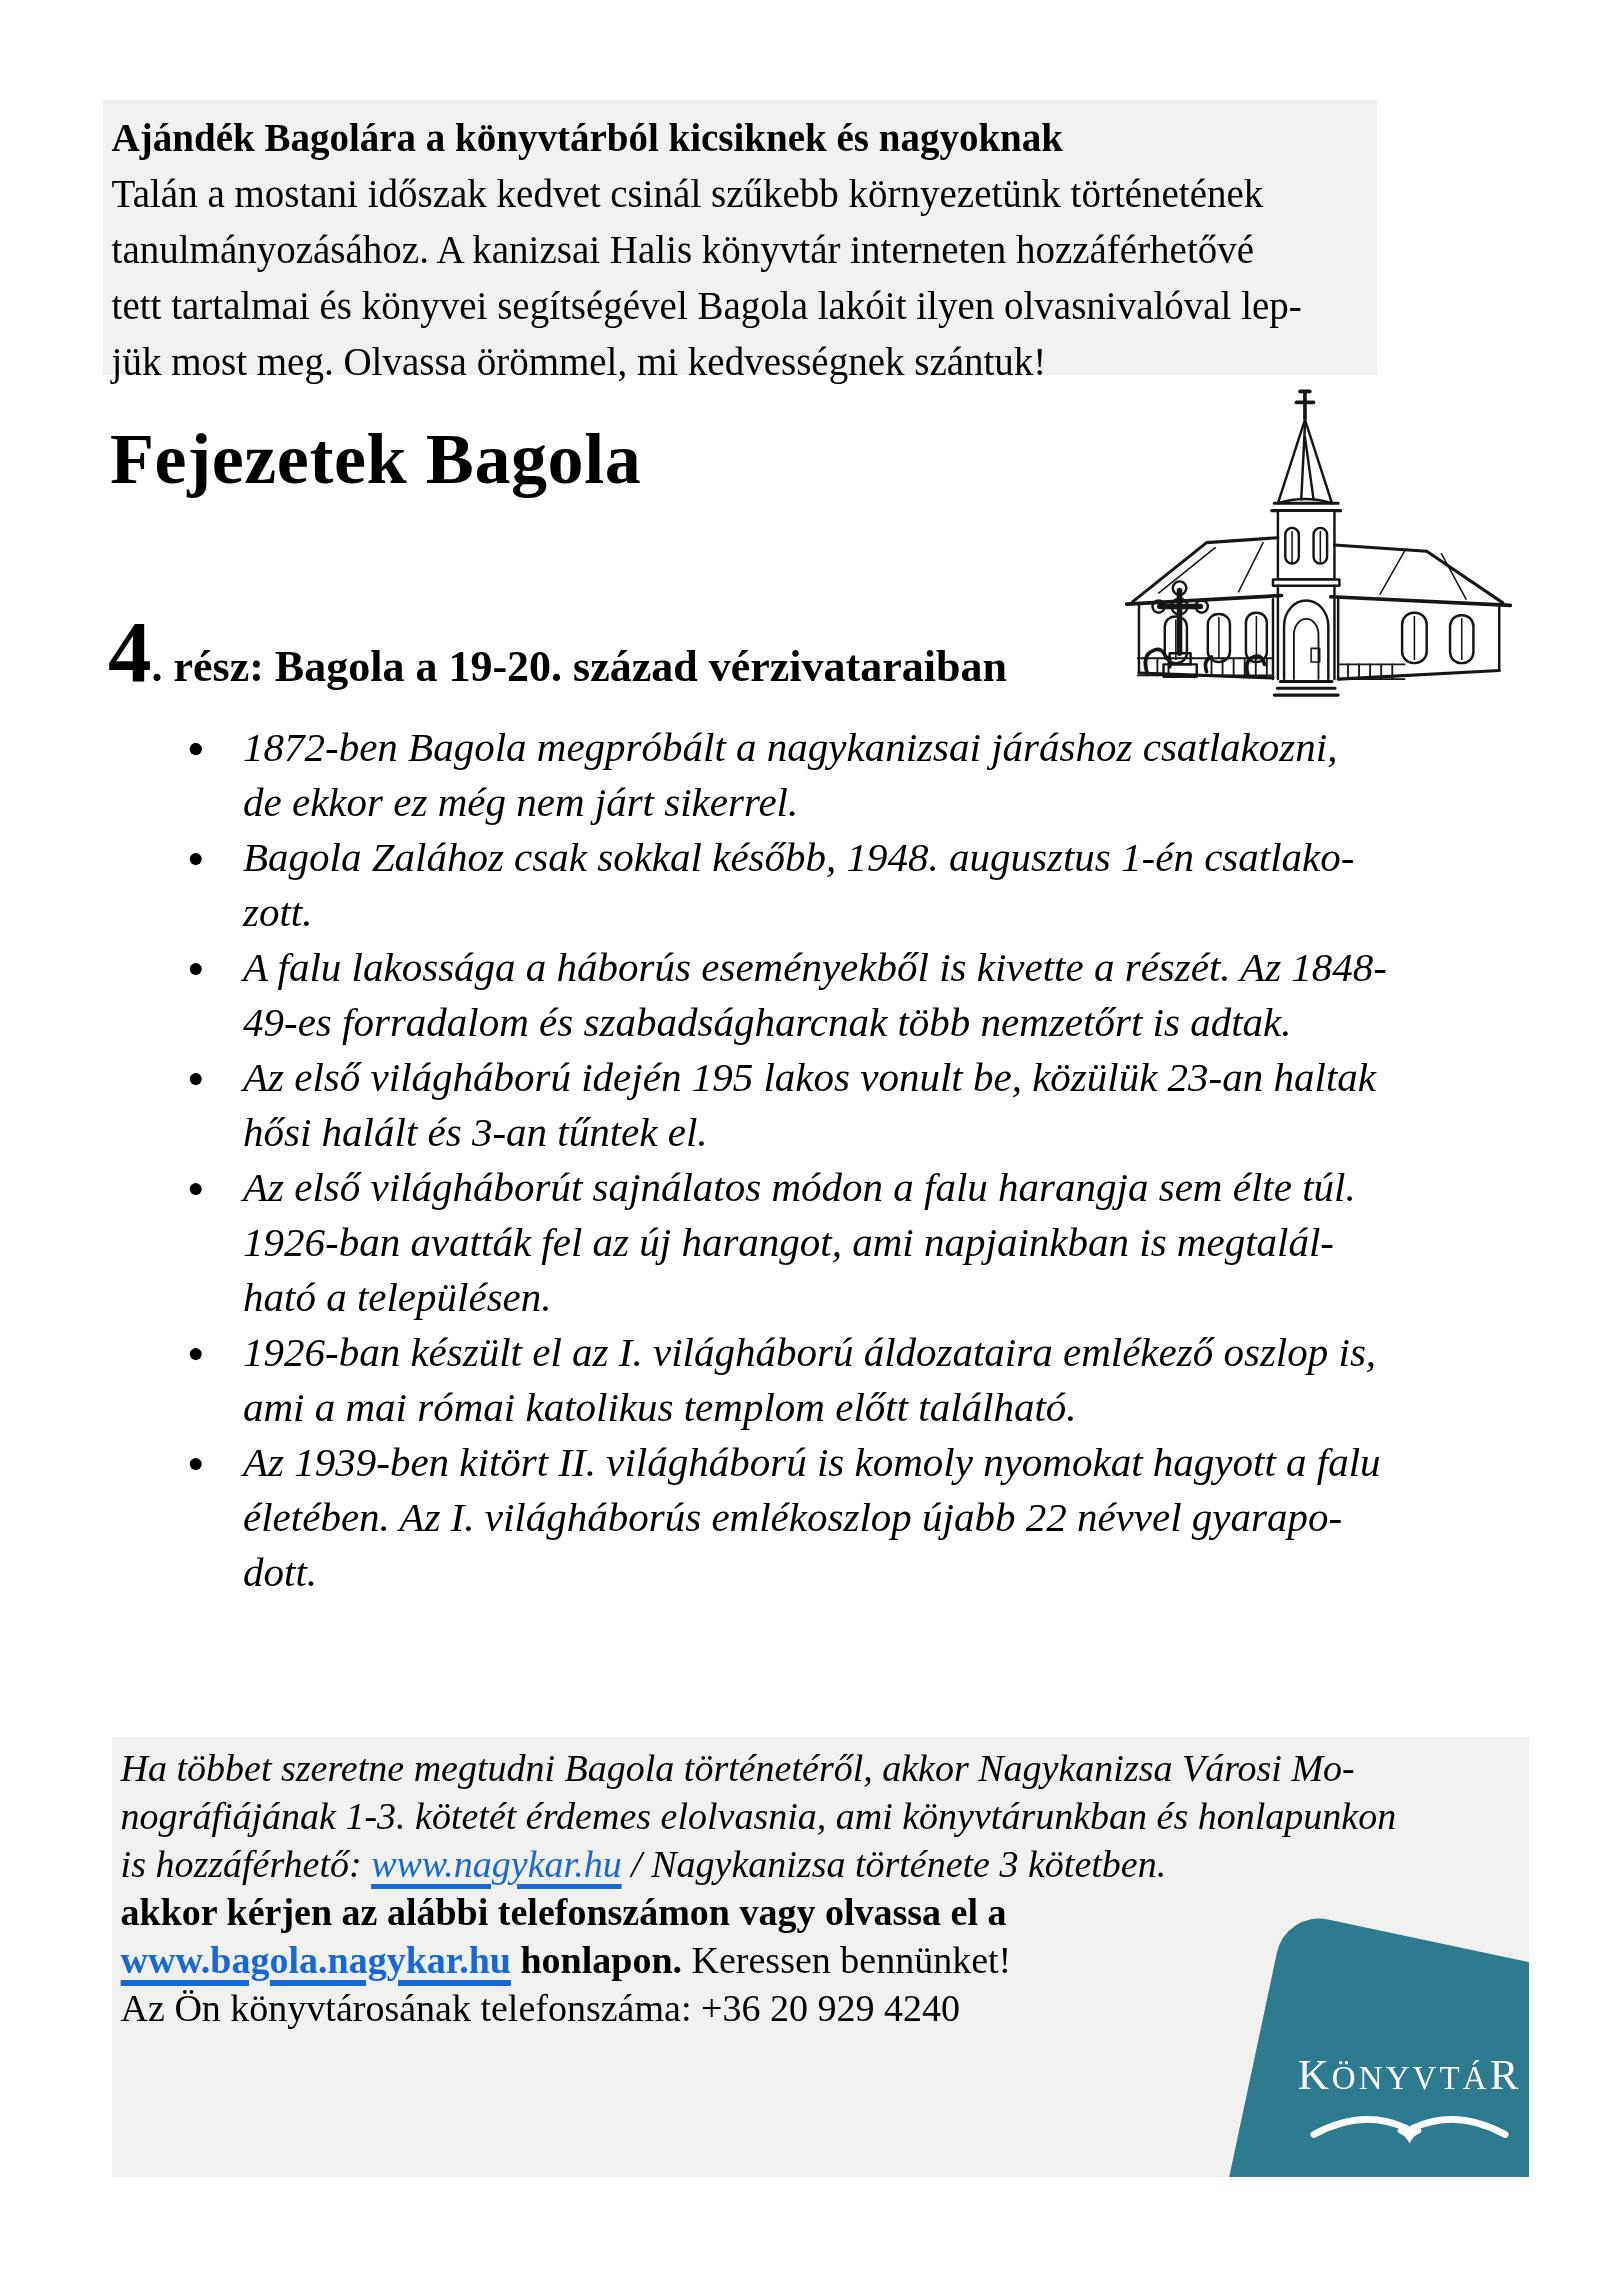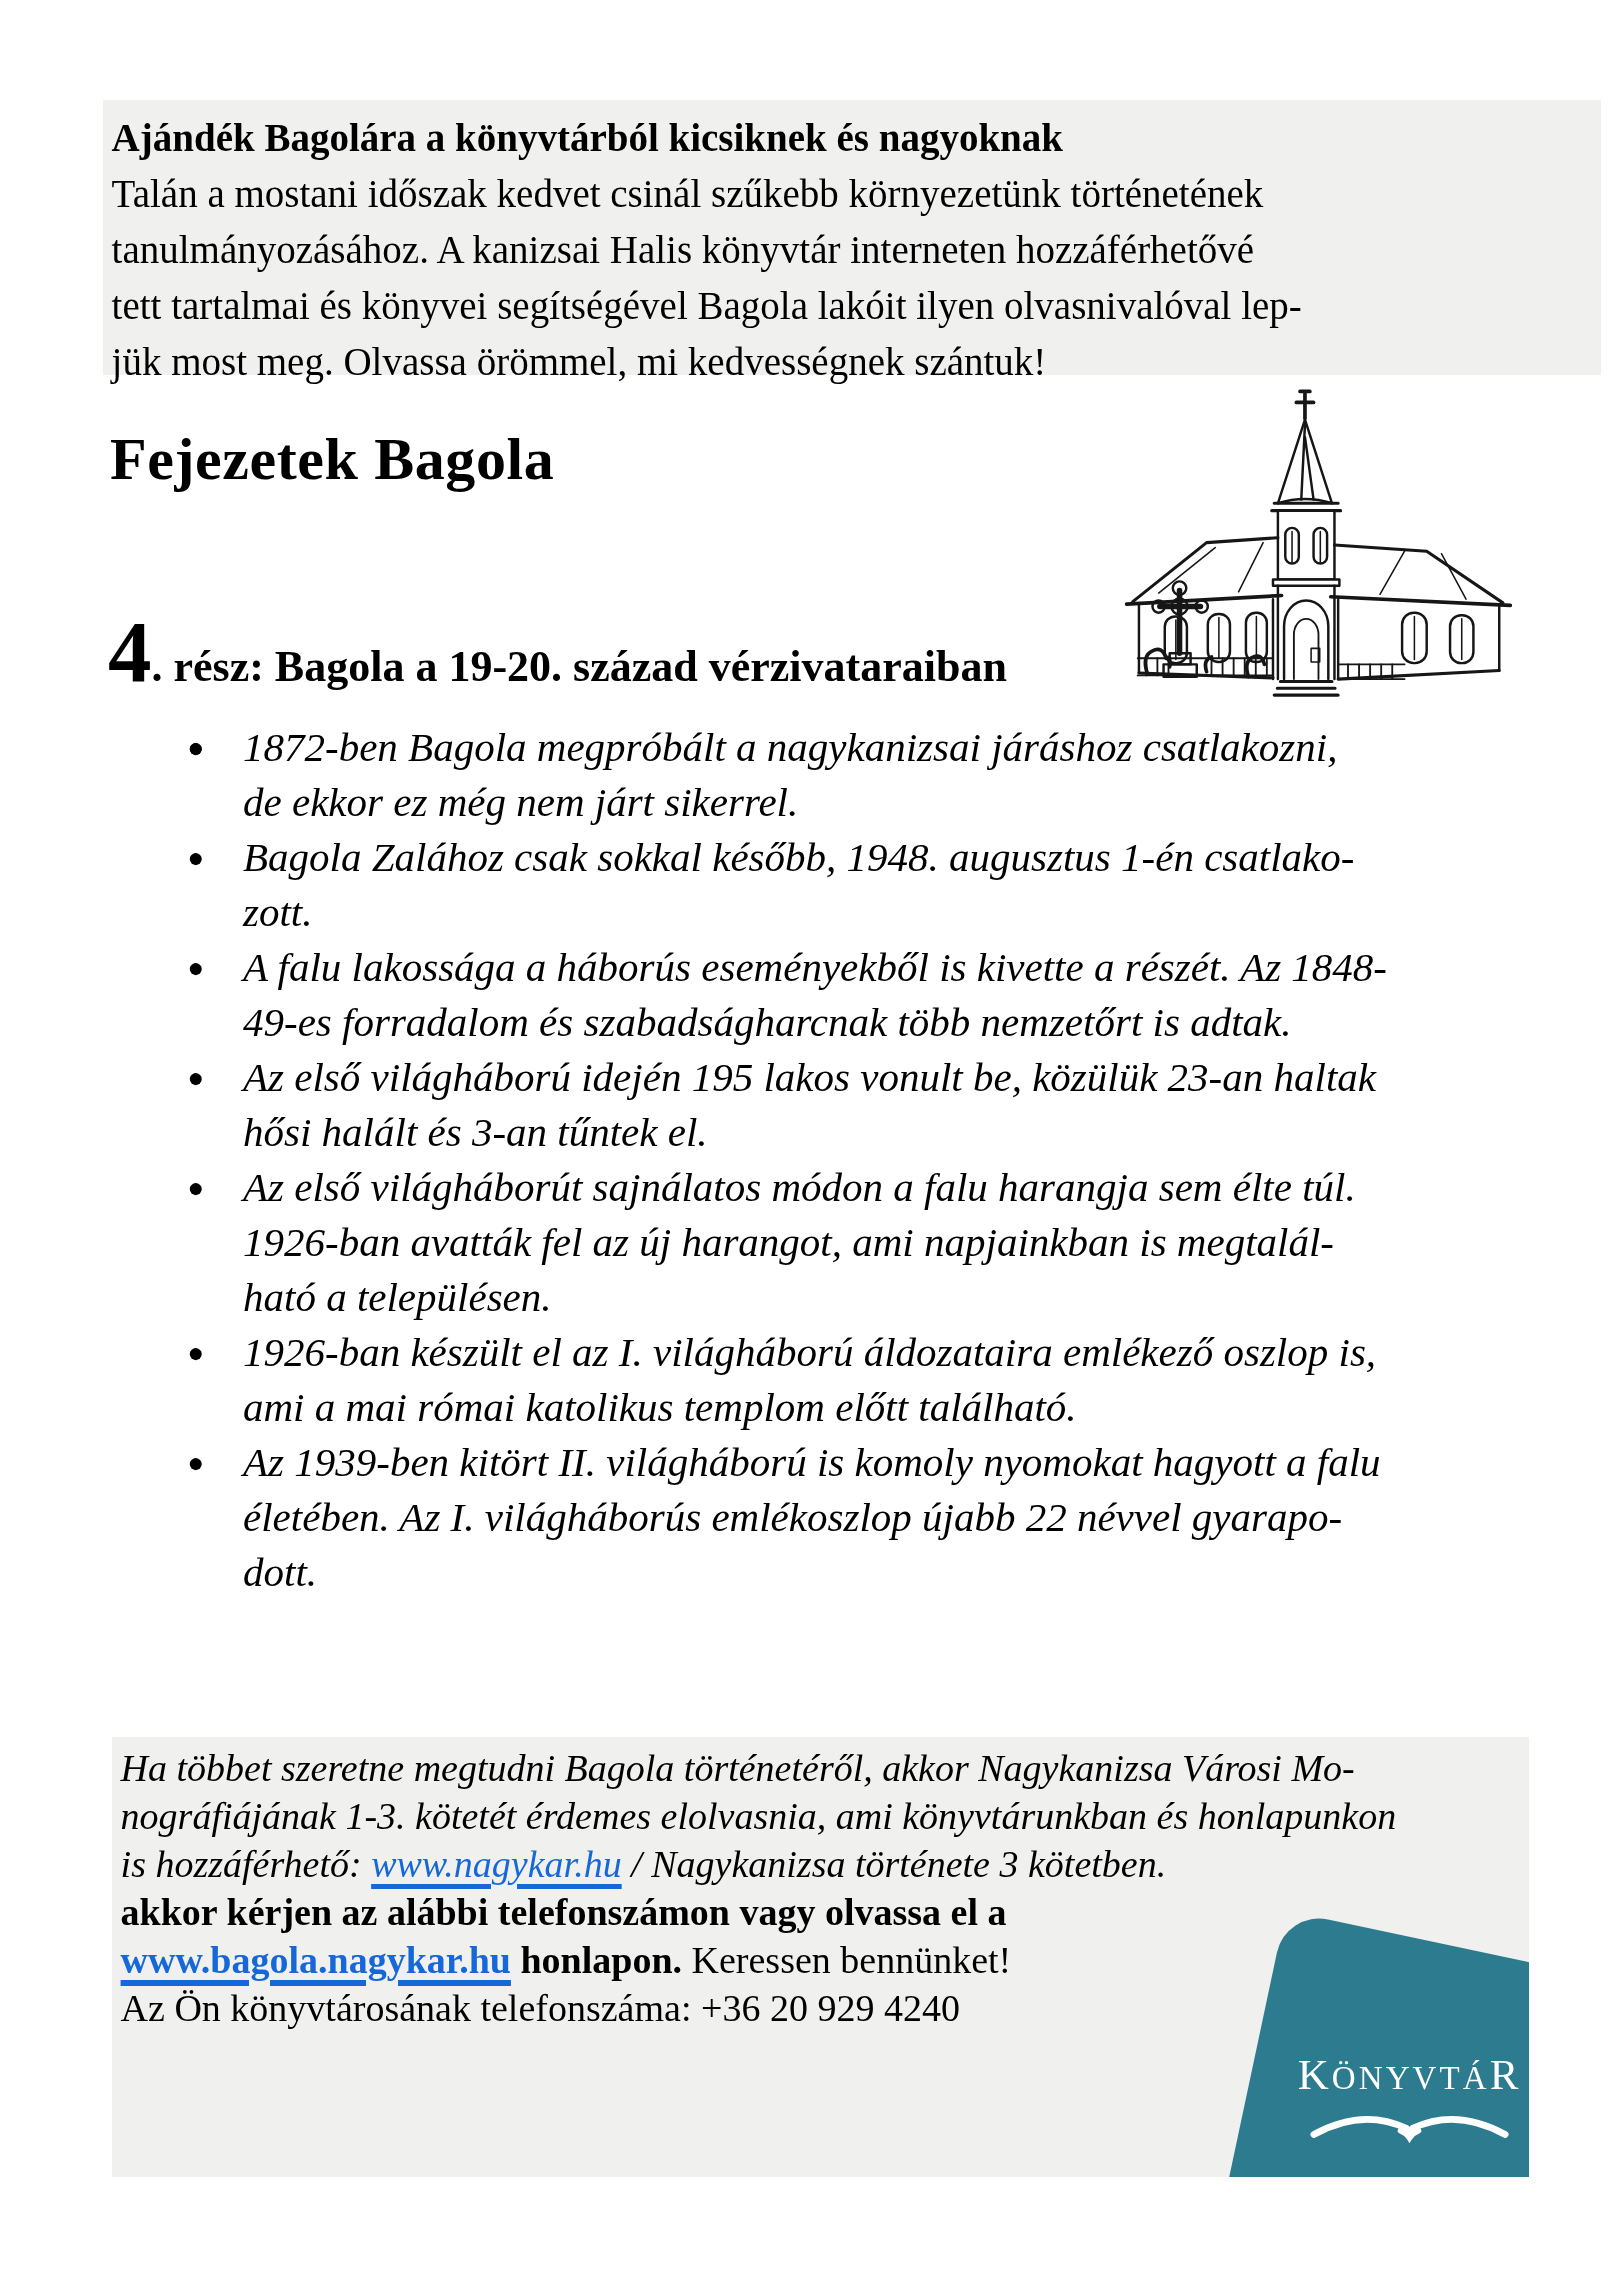--- a/index.html
+++ b/index.html
@@ -8,31 +8,31 @@
     --accent-teal:#2c7b8e;
   }
   html,body{margin:0;padding:0;}
   body{
     width:1624px;height:2295px;position:relative;background:#ffffff;color:#000;
     font-family:"Liberation Serif", serif;
     overflow:hidden;
   }
   
   #header-note{
-    position:absolute;left:103px;top:100px;width:1498px;height:275px;
+    position:absolute;left:103px;top:100px;width:1274px;height:275px;
     box-sizing:border-box;background:var(--block-bg);
     padding:9.8px 18.5px 0 8.6px;
     font-size:39px;line-height:56px;
   }
   #header-note .note-title{font-weight:bold;}
   #header-note .note-body{white-space:pre-line;}
   
   #page-title{
     position:absolute;left:110px;top:408px;
-    font-size:60px;line-height:103px;font-weight:bold;letter-spacing:0.6px;
+    font-size:72px;line-height:103px;font-weight:bold;letter-spacing:0.6px;
   }
   
   #church{position:absolute;left:1060px;top:384px;width:477px;height:332px;}
   
   #section-heading{
     position:absolute;left:108px;top:613px;white-space:nowrap;
     font-weight:bold;font-size:44px;line-height:78px;
   }
   #section-heading .sh-num{font-size:87px;}
   

